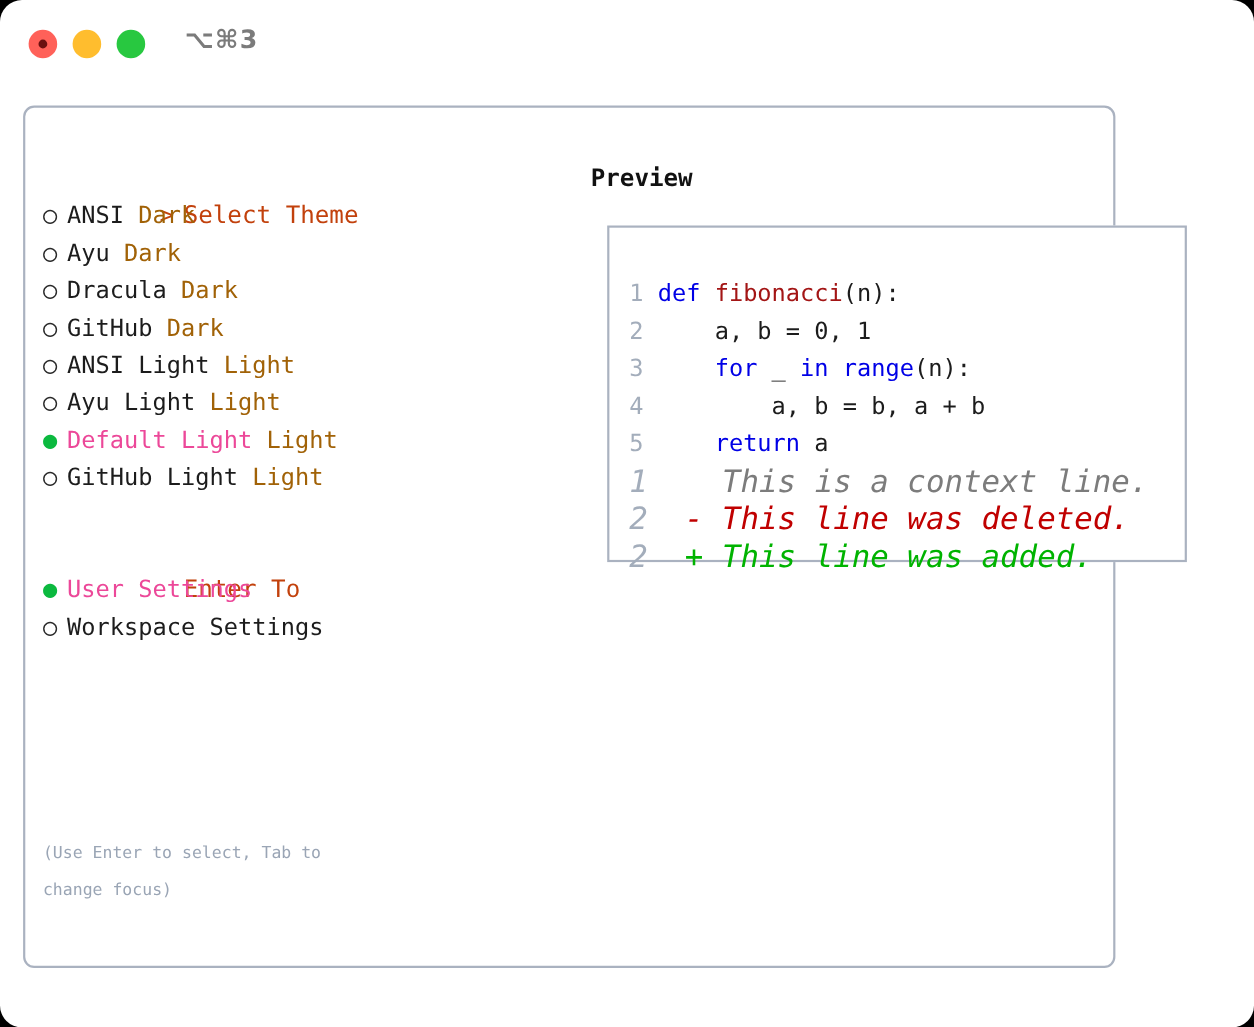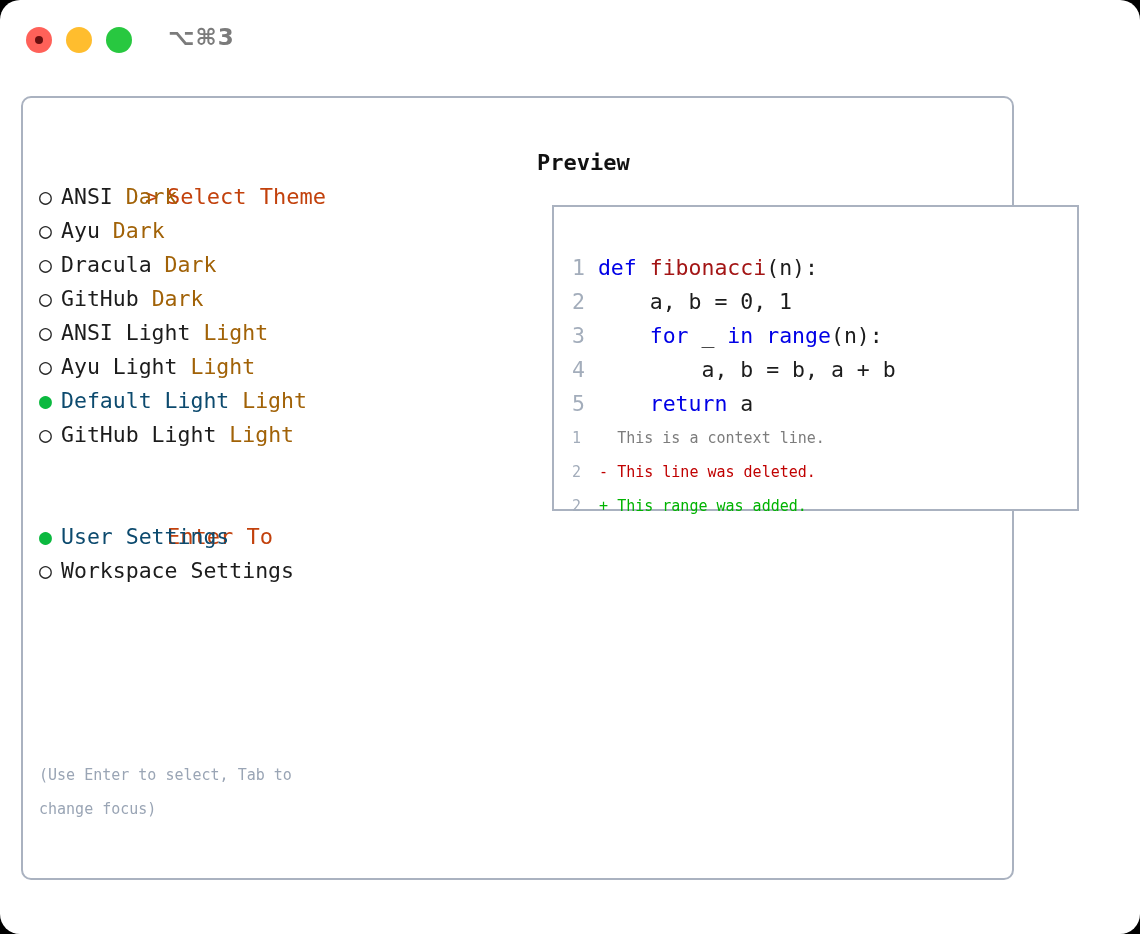--- a/index.html
+++ b/index.html
@@ -95,21 +95,21 @@
     font-size: 22px;
   }
   .bullet {
     display: inline-block;
     width: 22px;
     white-space: pre;
   }
   .bullet.on  { color: #0bb93f; }
   .bullet.off { color: #2b2b2b; }
   .theme-name { color: #1c1c1c; }
-  .theme-name.selected { color: #0c4a6e; }
+  .theme-name.selected { color: #ec4899; }
   .theme-mode { color: #a16207; text-align: center; }
 
   .spacer-row { height: 34px; }
 
   #hint {
     position: absolute;
     left: 16px;
     top: 660px;
     width: 420px;
     font-size: 15px;
@@ -152,23 +152,24 @@
   }
   .gutter { color: #a3adbb; }
   .kw     { color: #0000e6; }
   .fn     { color: #a31515; }
   .plain  { color: #1c1c1c; }
 
   #diff-area {
     position: absolute;
     left: 18px;
     top: 214px;
-    font-size: 15px;
-    line-height: 34px;
-    white-space: pre;
+    font-size: 28px;
+    line-height: 34px;
+    white-space: pre;
+    font-style: italic;
   }
   .ctx { color: #7c7c7c; }
   .del { color: #c00000; }
   .add { color: #00b300; }
 </style>
 </head>
 <body>
 
 <div id="window">
 
@@ -210,18 +211,18 @@
 
     <div id="hint">
       <div>(Use Enter to select, Tab to</div>
       <div>change focus)</div>
     </div>
 
     <div id="right-col">
       <div id="preview-title">Preview</div>
       <div id="preview-box">
         <div id="code-area"><div><span class="gutter">1</span><span> </span><span class="kw">def </span><span class="fn">fibonacci</span><span class="plain">(n):</span></div><div><span class="gutter">2</span><span> </span><span class="plain">    a, b = 0, 1</span></div><div><span class="gutter">3</span><span> </span><span class="plain">    </span><span class="kw">for </span><span class="plain">_ </span><span class="kw">in </span><span class="kw">range</span><span class="plain">(n):</span></div><div><span class="gutter">4</span><span> </span><span class="plain">        a, b = b, a + b</span></div><div><span class="gutter">5</span><span> </span><span class="plain">    </span><span class="kw">return </span><span class="plain">a</span></div></div>
-        <div id="diff-area"><div><span class="gutter">1</span><span class="ctx">    </span><span class="ctx">This is a context line.</span></div><div><span class="gutter">2</span><span class="del">  - </span><span class="del">This line was deleted.</span></div><div><span class="gutter">2</span><span class="add">  + </span><span class="add">This range was added.</span></div></div>
+        <div id="diff-area"><div><span class="gutter">1</span><span class="ctx">    </span><span class="ctx">This is a context line.</span></div><div><span class="gutter">2</span><span class="del">  - </span><span class="del">This line was deleted.</span></div><div><span class="gutter">2</span><span class="add">  + </span><span class="add">This line was added.</span></div></div>
       </div>
     </div>
 
   </div>
 </div>
 
 </body></html>

